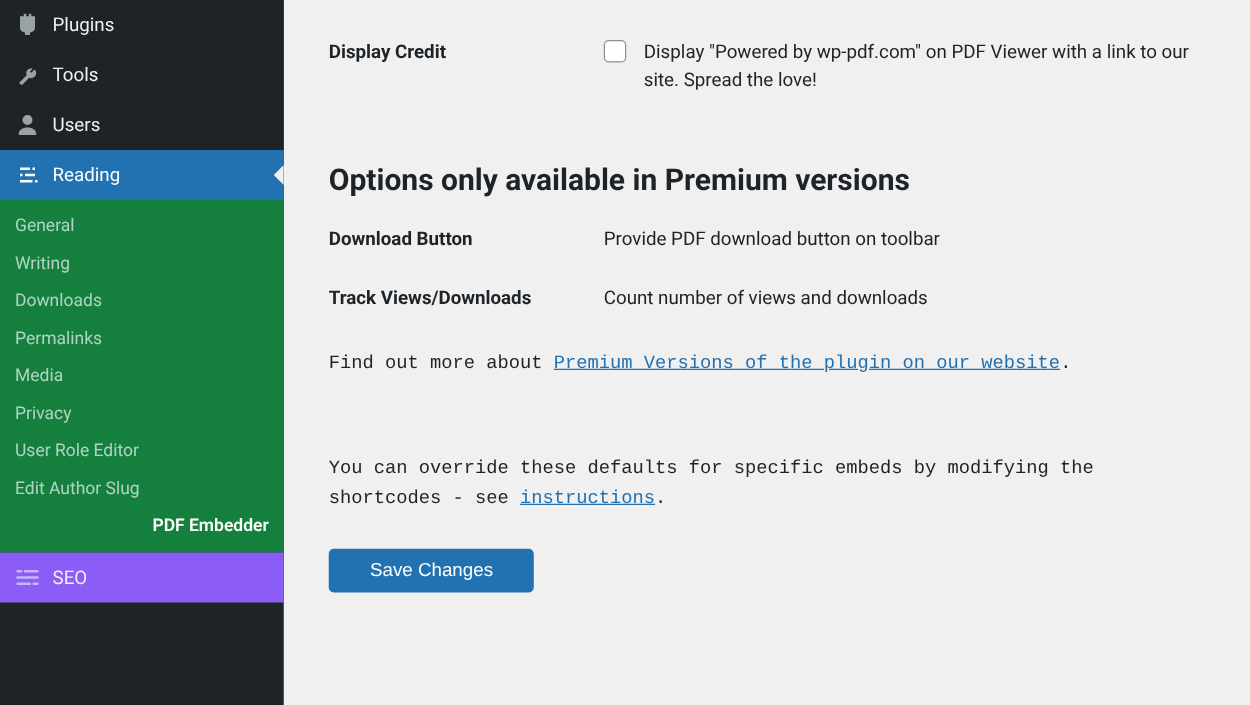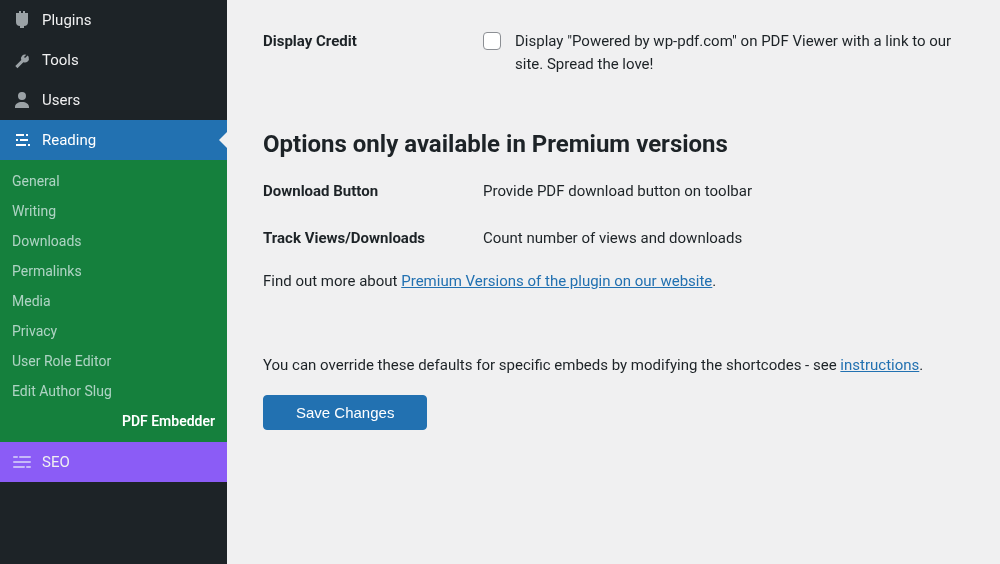--- a/index.html
+++ b/index.html
@@ -127,21 +127,22 @@
       display: flex;
       padding: 12px 0;
     }
     .premium-row .form-label {
       font-weight: 700;
     }
     .info-text {
       font-size: 15px;
       color: #1d2327;
       line-height: 1.6;
-      margin: 8px 0;
+      margin: 18px 0;
+      font-family: Liberation Mono, monospace;
     }
     .info-text a {
       color: #2271b1;
       text-decoration: underline;
     }
     .button-primary {
       display: inline-block;
       background: #2271b1;
       border: 1px solid #2271b1;
       color: #fff;

